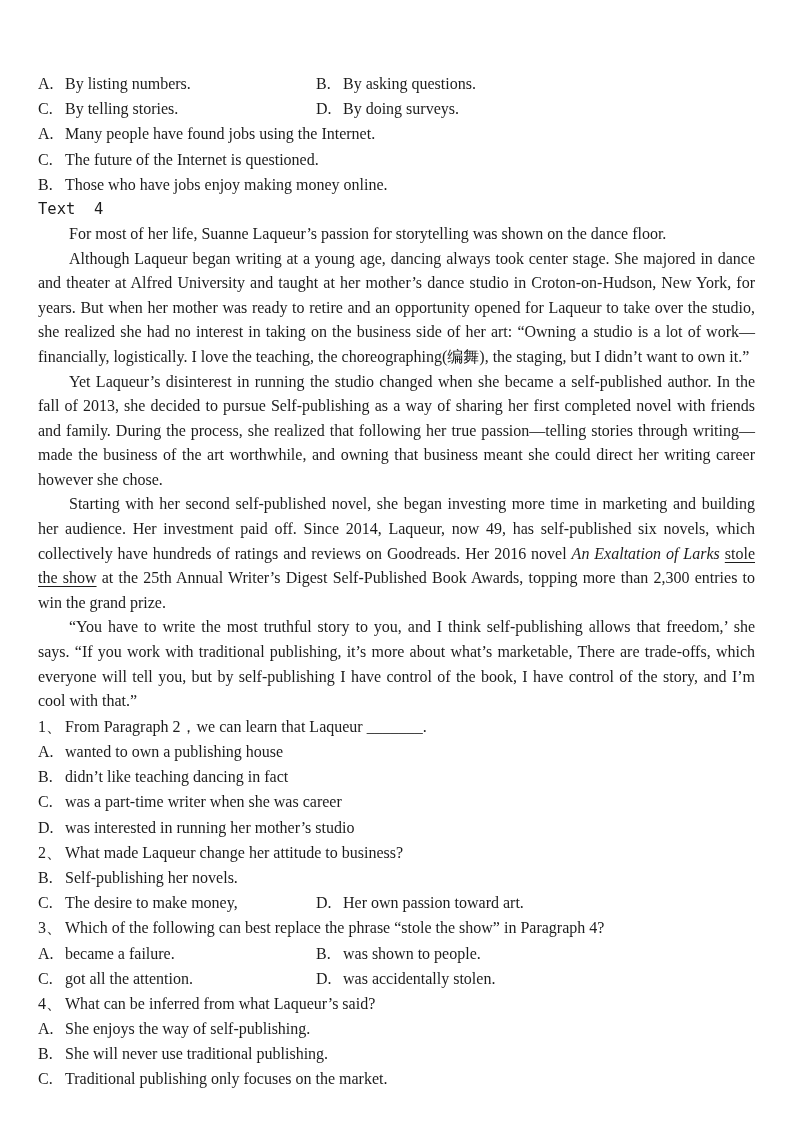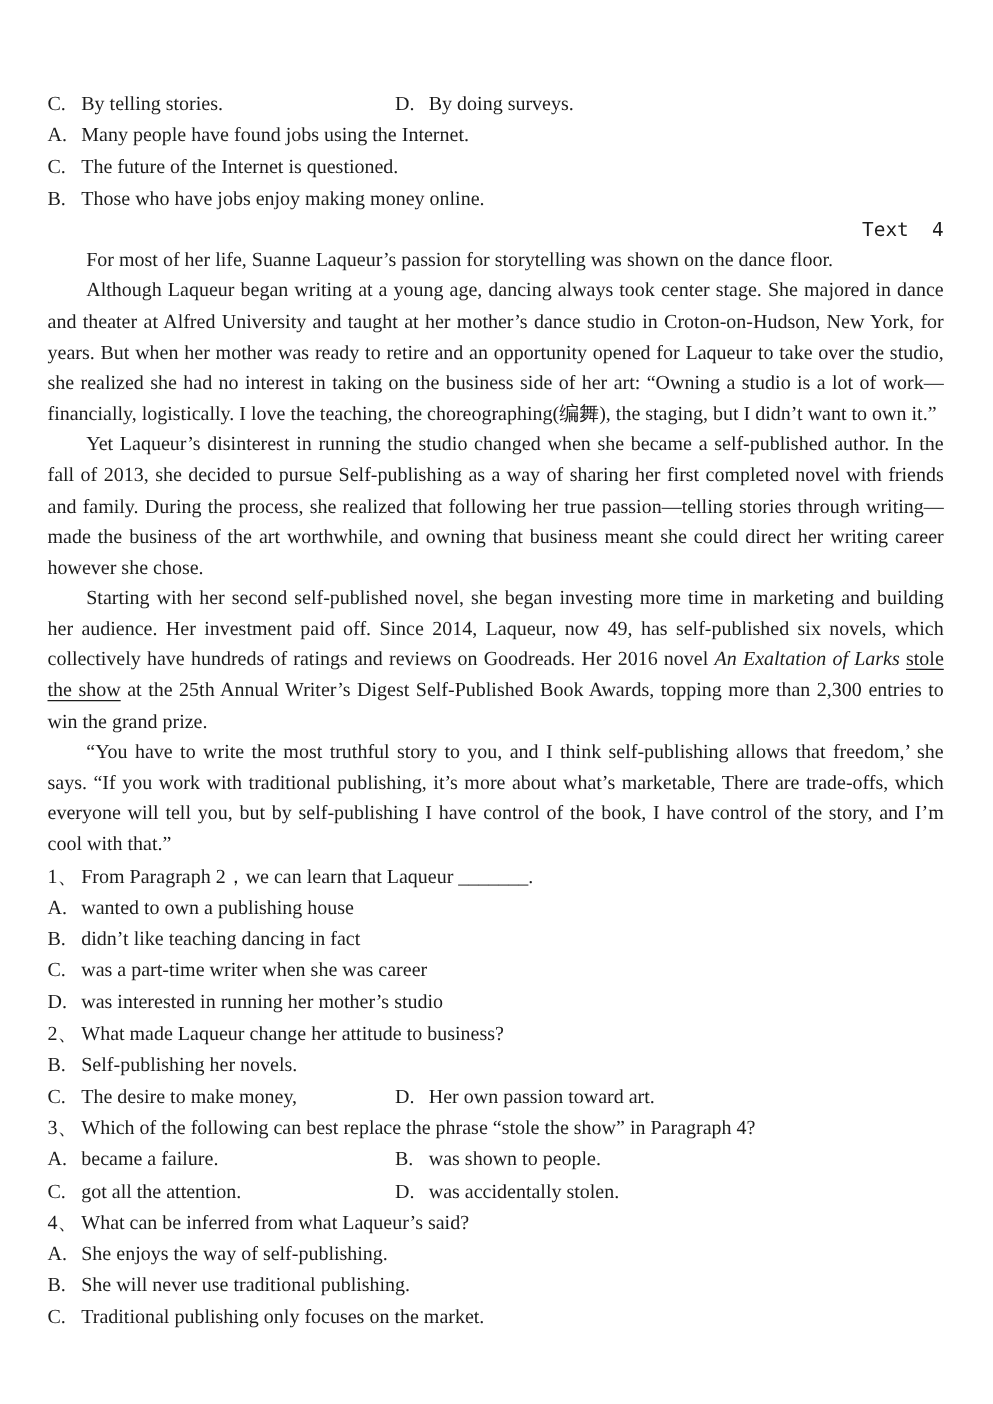--- a/index.html
+++ b/index.html
@@ -6,31 +6,35 @@
   .page{
     width:794px;height:1123px;box-sizing:border-box;
     padding:71px 39px 0 38px;overflow:hidden;background:#ffffff;
     font-family:"Liberation Serif", serif;font-size:16px;color:#1c1c1c;
   }
   .row{line-height:25.2px;height:25.2px;white-space:nowrap;}
   .row.two{display:flex;}
   .two .c1{flex:0 0 278px;width:278px;}
   .letter{display:inline-block;min-width:27px;}
   .qnum{display:inline-block;min-width:27px;}
-  .heading{margin:0;text-align:right;font-family:"DejaVu Sans Mono", monospace;
+  .heading{margin:0;text-align:left;font-family:"DejaVu Sans Mono", monospace;
     font-size:15.5px;line-height:25px;white-space:pre;font-weight:normal;}
   .passage p{margin:0;text-align:justify;text-indent:31px;line-height:24.6px;}
   .it{font-style:italic;margin-top:41px;}
   .ul{text-decoration:underline;text-underline-offset:3px;}
 </style>
 </head>
 <body>
 
 <div class="page">
 
+  <div class="row two">
+      <span class="c1"><span class="letter">A.</span><span>By listing numbers.</span></span>
+      <span><span class="letter">B.</span><span>By asking questions.</span></span>
+    </div>
   <div class="row two">
       <span class="c1"><span class="letter">C.</span><span>By telling stories.</span></span>
       <span><span class="letter">D.</span><span>By doing surveys.</span></span>
     </div>
 
 
   <div class="row"><span><span class="letter">A.</span><span>Many people have found jobs using the Internet.</span></span></div>
   <div class="row"><span><span class="letter">C.</span><span>The future of the Internet is questioned.</span></span></div>
   <div class="row"><span><span class="letter">B.</span><span>Those who have jobs enjoy making money online.</span></span></div>
 

